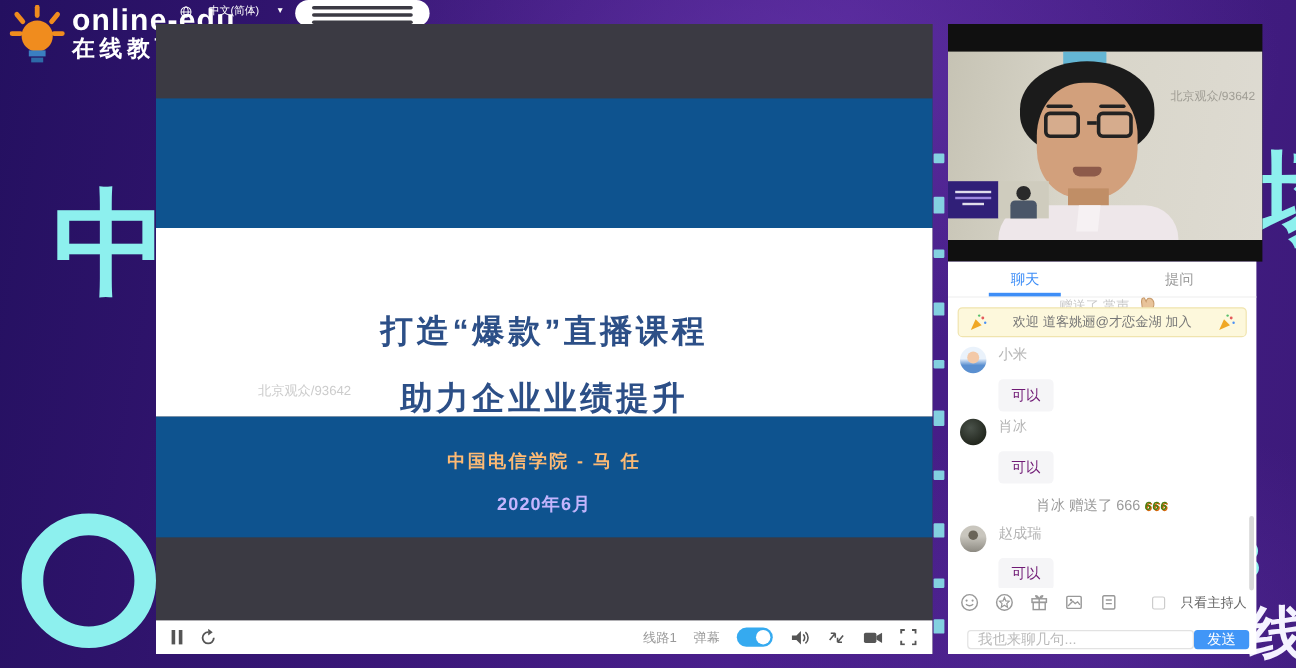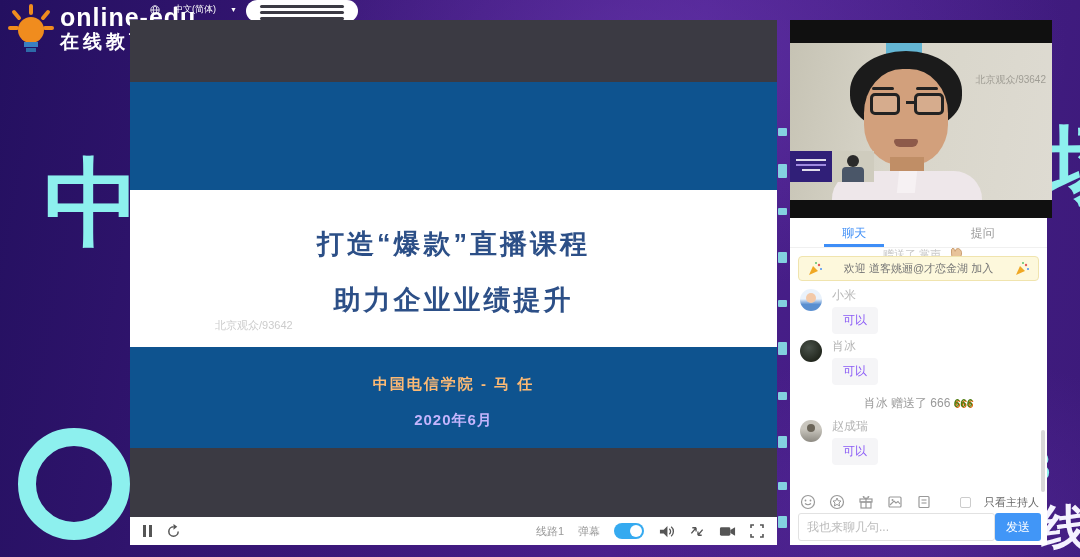--- a/index.html
+++ b/index.html
@@ -31,21 +31,21 @@
   .char-bottom{ left:1040px; top:496px; font-size:48px; color:#f4f2ff; }
   .ring-left { left:18px; top:428px; width:112px; height:112px; border:18px solid #8df0ee; border-radius:50%; z-index:1; }
   .tick { position:absolute; left:778px; width:9px; background:#8df0ee; opacity:.85; z-index:1; border-radius:1px; }
 
   
   .player { position:absolute; left:130px; top:20px; width:647px; height:525px; z-index:5;
             display:flex; flex-direction:column; background:#3b3a43; }
   .p-header { height:62px; background:#3b3a43; }
   .s-top { height:108px; background:#0e538f; }
   .s-mid { height:157px; background:#fff; position:relative; text-align:center; }
-  .s-title1 { padding-top:36px; font-size:27px; font-weight:bold; color:#2c4f87; letter-spacing:3px; }
+  .s-title1 { padding-top:36px; font-size:27px; font-weight:bold; color:#2c4f87; letter-spacing:3px;margin-top:32px; }
   .s-title2 { padding-top:20px; font-size:27px; font-weight:bold; color:#2c4f87; letter-spacing:3px; }
   .s-water { position:absolute; left:85px; top:128px; font-size:11px; color:#cccccc; }
   .s-bot { height:101px; background:#0e538f; text-align:center; }
   .s-org { padding-top:28px; color:#fdba74; font-size:15px; font-weight:bold; letter-spacing:2px; }
   .s-date { padding-top:17px; color:#c4b5fd; font-size:15px; font-weight:bold; letter-spacing:1px; }
   .p-footer { height:69px; background:#3b3a43; }
   .p-controls { height:28px; background:#fff; display:flex; align-items:center; padding:8px 13px; gap:14px; }
   .pc-spacer { flex:1; }
   .pause-btn { display:flex; gap:3px; cursor:pointer; }
   .pause-btn i { width:3px; height:12px; background:#555; display:block; }
@@ -99,31 +99,31 @@
   .banner-text { font-size:11px; color:#777; }
   .party { width:16px; height:16px; }
   .msg { padding:4px 12px 0 12px; position:relative; }
   .avatar { position:absolute; left:10px; top:6px; width:22px; height:22px; border-radius:50%; overflow:hidden; }
   .av1 { background:linear-gradient(to bottom,#eaf2fb 45%,#5a8fd0 70%); }
   .av1::after { content:""; position:absolute; left:6px; top:4px; width:10px; height:10px; border-radius:50%; background:#f3c9a8; }
   .av2 { background:radial-gradient(circle at 40% 35%,#4a524a 0%,#23281f 70%); }
   .av3 { background:linear-gradient(to bottom,#c9c6be 40%,#8d8a82 100%); }
   .av3::after { content:""; position:absolute; left:7px; top:4px; width:8px; height:8px; border-radius:50%; background:#6a6458; }
   .msg-name { margin-left:30px; font-size:12px; color:#b5b5b5; line-height:16px; }
-  .msg-bubble { margin-left:30px; margin-top:4px; display:inline-block; background:#f5f5f7;
-                border-radius:4px; padding:5px 11px; font-size:12px; color:#8b5cf6; }
+  .msg-bubble { margin-left:30px; margin-top:13px; display:inline-block; background:#f5f5f7;
+                border-radius:4px; padding:5px 11px; font-size:12px; color:#701a75; }
   .gift-line { text-align:center; font-size:12px; color:#999; margin-top:10px; margin-bottom:2px; }
   .gift-badge { color:#4d7c0f; font-weight:bold; font-style:italic; font-size:10px;
                 text-shadow:1px 1px 0 #d8650a; letter-spacing:1px; }
   .chat-scrollbar { position:absolute; right:2px; top:212px; width:4px; height:62px; background:#d9d9d9; border-radius:2px; }
   .chat-toolbar { position:absolute; left:10px; right:8px; bottom:31px; height:24px; display:flex; align-items:center; gap:13px; }
   .ct-spacer { flex:1; }
   .checkbox { width:11px; height:11px; border:1px solid #ccc; border-radius:2px; background:#fff; cursor:pointer; }
   .host-label { font-size:11px; color:#666; }
-  .input-row { position:absolute; left:8px; right:6px; bottom:4px; height:28px; display:flex; }
+  .input-row { position:absolute; left:16px; right:6px; bottom:4px; height:16px; display:flex; }
   .chat-input { flex:1; border:1px solid #e2e2e2; border-radius:3px; font-size:12px; padding:0 8px;
                 color:#333; outline:none; font-family:inherit; }
   .chat-input::placeholder { color:#bbb; }
   .send-btn { width:46px; border:none; background:#4196f7; color:#fff; font-size:12px; border-radius:3px;
               cursor:pointer; font-family:inherit; }
 </style>
 </head>
 <body>
 
 <div class="stage">

